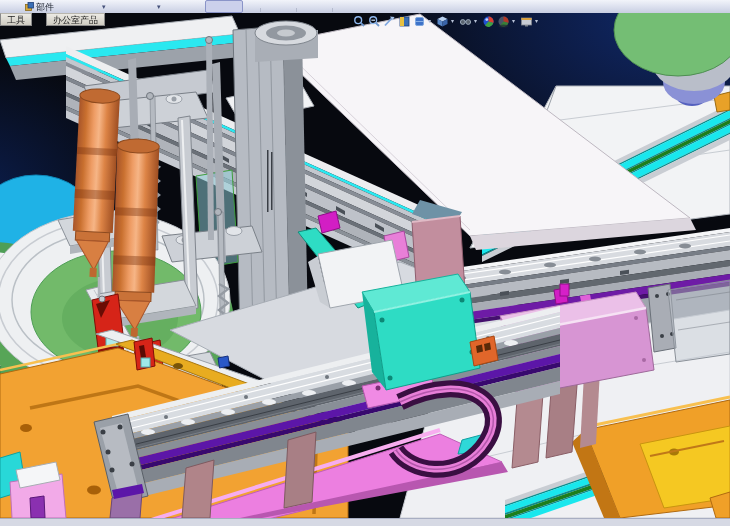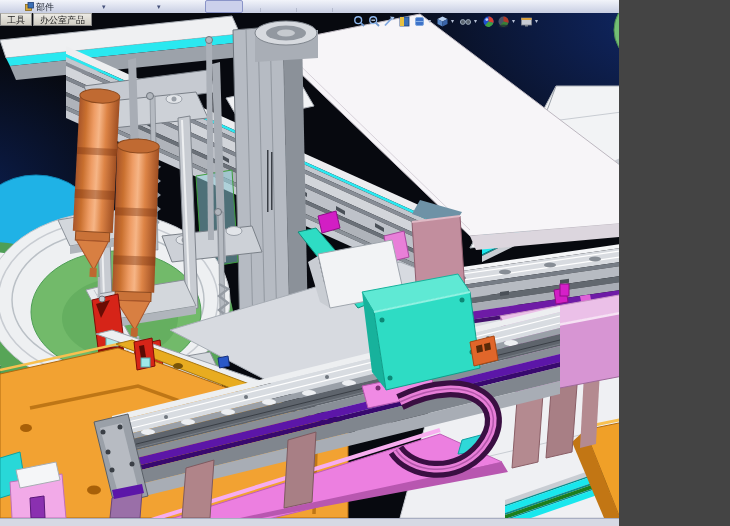--- a/index.html
+++ b/index.html
@@ -1,27 +1,27 @@
 <!DOCTYPE html>
 <html><head>
 <meta charset="utf-8">
 <style>
   html,body{margin:0;padding:0;background:#444;}
-  .app{position:relative;width:619px;height:526px;overflow:hidden;font-family:"Liberation Sans",sans-serif;background:#07090f;}
+  .app{position:relative;width:730px;height:526px;overflow:hidden;font-family:"Liberation Sans",sans-serif;background:#07090f;}
   
   .cmdbar{position:absolute;left:0;top:0;width:730px;height:13px;
     background:linear-gradient(#f2f4fa,#dfe3f0 45%,#c8cee2);border-bottom:1px solid #98a0bc;}
   .cmd-label{position:absolute;left:36px;top:1px;font-size:9px;color:#1e2430;}
   .cmd-ico{position:absolute;left:25px;top:2px;width:9px;height:9px;}
   .caret{position:absolute;top:2px;font-size:7px;color:#44507a;line-height:9px;}
   .caret.c1{left:102px;} .caret.c2{left:157px;}
   .pressed-btn{position:absolute;left:205px;top:0;width:36px;height:11px;background:#cbd0eb;border:1px solid #8a94c8;border-radius:2px;}
   .tick{position:absolute;top:8px;width:1px;height:4px;background:#b4bacd;}
   
-  .tabs{position:absolute;left:0;top:13px;height:14px;z-index:30;display:flex;gap:1px;}
+  .tabs{position:absolute;left:0;top:13px;height:14px;z-index:30;display:flex;gap:14px;}
   .tab{height:13px;padding:0 6px;font-size:9px;line-height:12px;color:#1d1d1d;text-align:center;
     background:linear-gradient(#eceae4,#cfccc2);border:1px solid #8a8a8a;border-top-color:#b8b6ae;box-sizing:border-box;}
   
   .viewport{position:absolute;left:0;top:13px;width:730px;height:505px;
     background:
       radial-gradient(500px 340px at 92% 0%, rgba(25,70,190,.52), rgba(10,25,80,0) 62%),
       radial-gradient(340px 260px at 0% 102%, rgba(28,112,235,.85), rgba(10,30,90,0) 66%),
       radial-gradient(300px 240px at -4% 36%, rgba(18,60,170,.40), rgba(8,20,60,0) 60%),
       #07090f;}
   .viewport svg{position:absolute;left:0;top:0;}

